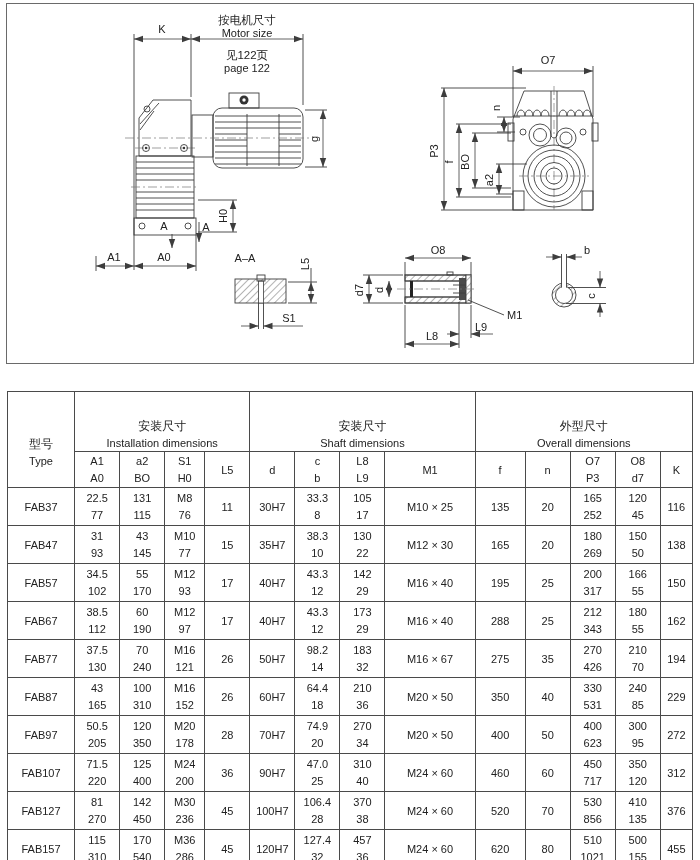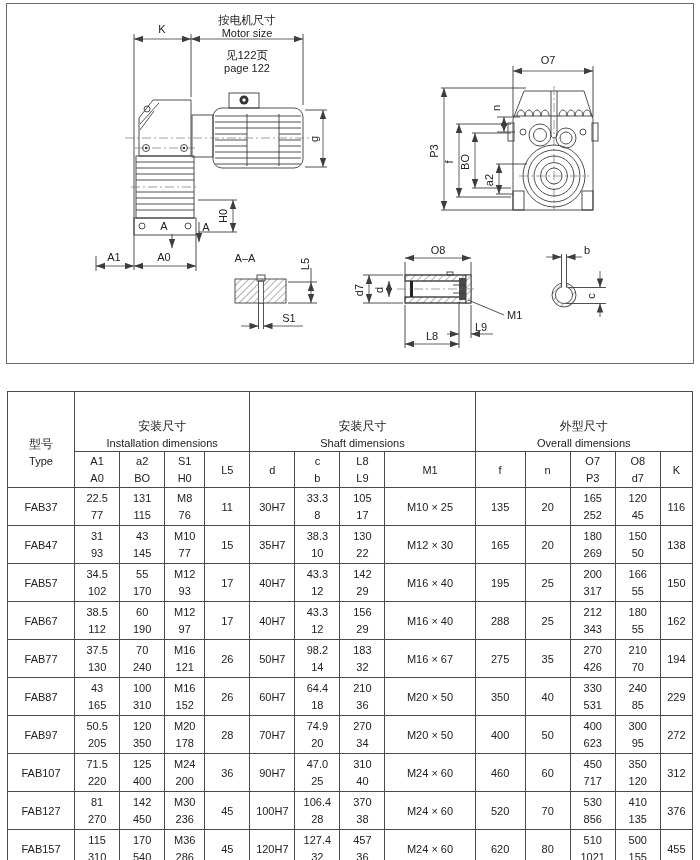--- a/index.html
+++ b/index.html
@@ -452,21 +452,21 @@
             <div class="u">M12</div>
             <div class="u">97</div>
           </td>
         <td>17</td>
         <td>40H7</td>
         <td>
             <div class="u">43.3</div>
             <div class="u">12</div>
           </td>
         <td>
-            <div class="u">156</div>
+            <div class="u">173</div>
             <div class="u">29</div>
           </td>
         <td>M16 × 40</td>
         <td>288</td>
         <td>25</td>
         <td>
             <div class="u">212</div>
             <div class="u">343</div>
           </td>
         <td>

